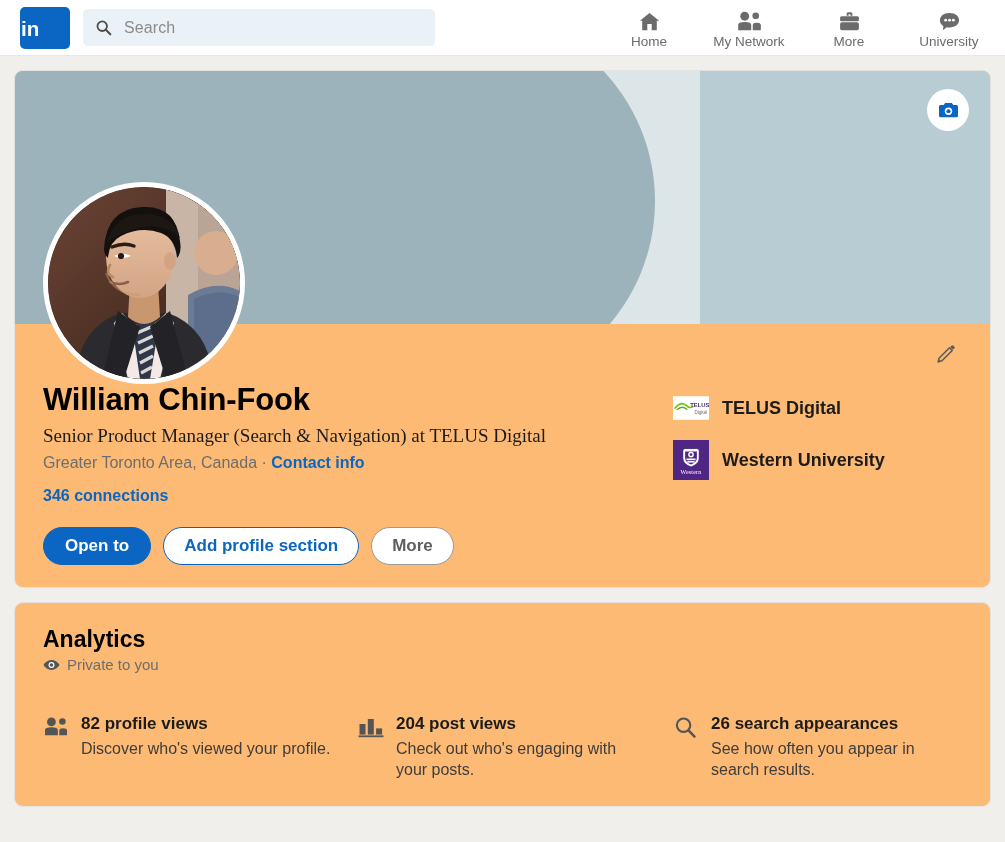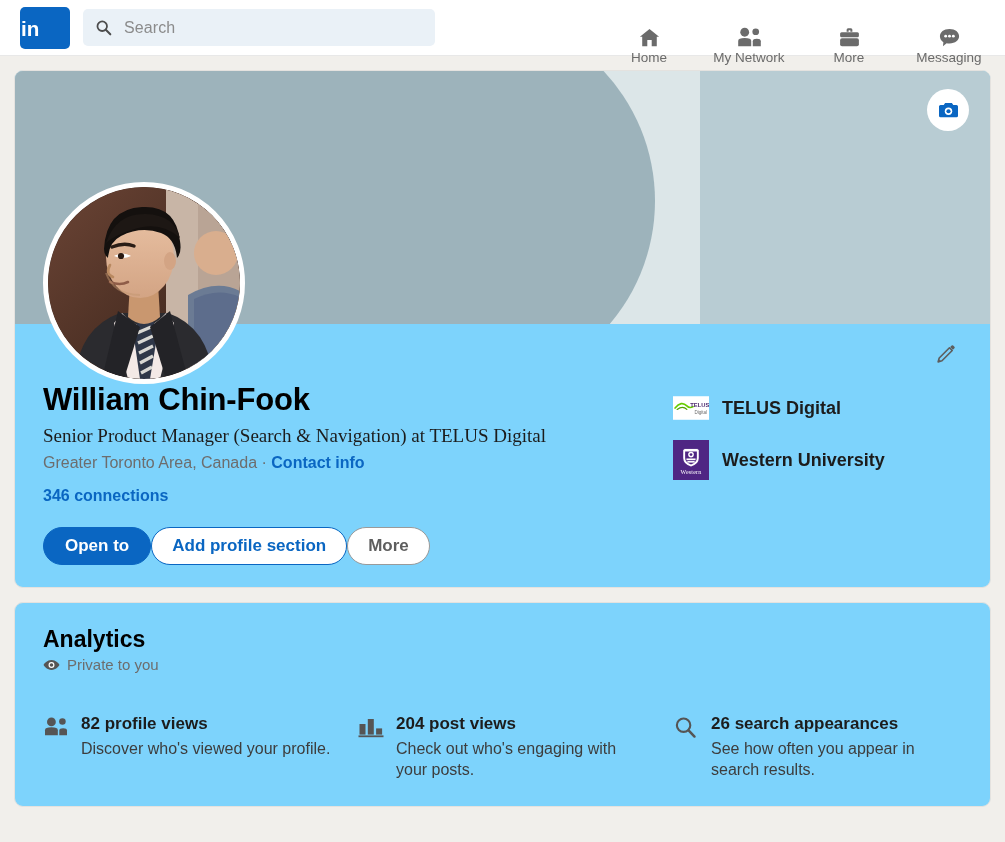--- a/index.html
+++ b/index.html
@@ -54,21 +54,21 @@
   .search-box .mag { flex: 0 0 auto; display:block; margin-right: 12px; }
   .search-text {
     font-size: 16px;
     color: #8b8b8b;
     letter-spacing: .1px;
   }
 
   .nav-items {
     position: absolute;
     right: 6px;
-    top: 16px;
+    top: 0;
     height: 56px;
     display: flex;
     align-items: flex-start;
   }
   .nav-item {
     width: 100px;
     height: 56px;
     display: flex;
     flex-direction: column;
     align-items: center;
@@ -82,21 +82,21 @@
     line-height: 16px;
     white-space: nowrap;
   }
 
   
   .page {
     padding: 14px;
   }
 
   .card {
-    background: #7dd3fc;
+    background: #fdba74;
     border: 1px solid #e4e2df;
     border-radius: 9px;
     overflow: hidden;
     position: relative;
   }
 
   
   .banner {
     height: 253px;
     position: relative;
@@ -210,21 +210,21 @@
     font-size: 16px;
     color: #0a66c2;
     font-weight: 600;
     cursor: pointer;
     display: inline-block;
   }
 
   .btn-row {
     margin-top: 22px;
     display: flex;
-    gap: 0;
+    gap: 12px;
   }
   .btn {
     height: 38px;
     border-radius: 20px;
     font-size: 17px;
     font-weight: 700;
     display: inline-flex;
     align-items: center;
     justify-content: center;
     cursor: pointer;
@@ -374,21 +374,21 @@
 
     <div class="nav-item">
       <span class="ic">
         <svg width="25" height="23" viewBox="0 0 24 24">
           <path d="M12 3.2 C18.1 3.2 22 6.6 22 10.7 C22 14.8 18.1 18.2 12 18.2 C10.9 18.2 9.9 18.1 9 17.9 L5.2 21 L5.6 17 C3.4 15.5 2 13.3 2 10.7 C2 6.6 5.9 3.2 12 3.2 Z" fill="#6b6b6b"></path>
           <circle cx="8" cy="10.6" r="1.5" fill="#ffffff"></circle>
           <circle cx="12" cy="10.6" r="1.5" fill="#ffffff"></circle>
           <circle cx="16" cy="10.6" r="1.5" fill="#ffffff"></circle>
         </svg>
       </span>
-      <span class="lbl">Messaging</span>
+      <span class="lbl">University</span>
     </div>
 
   </div>
 </div>
 
 <div class="page">
 
   <div class="card">
 
     <div class="banner">

